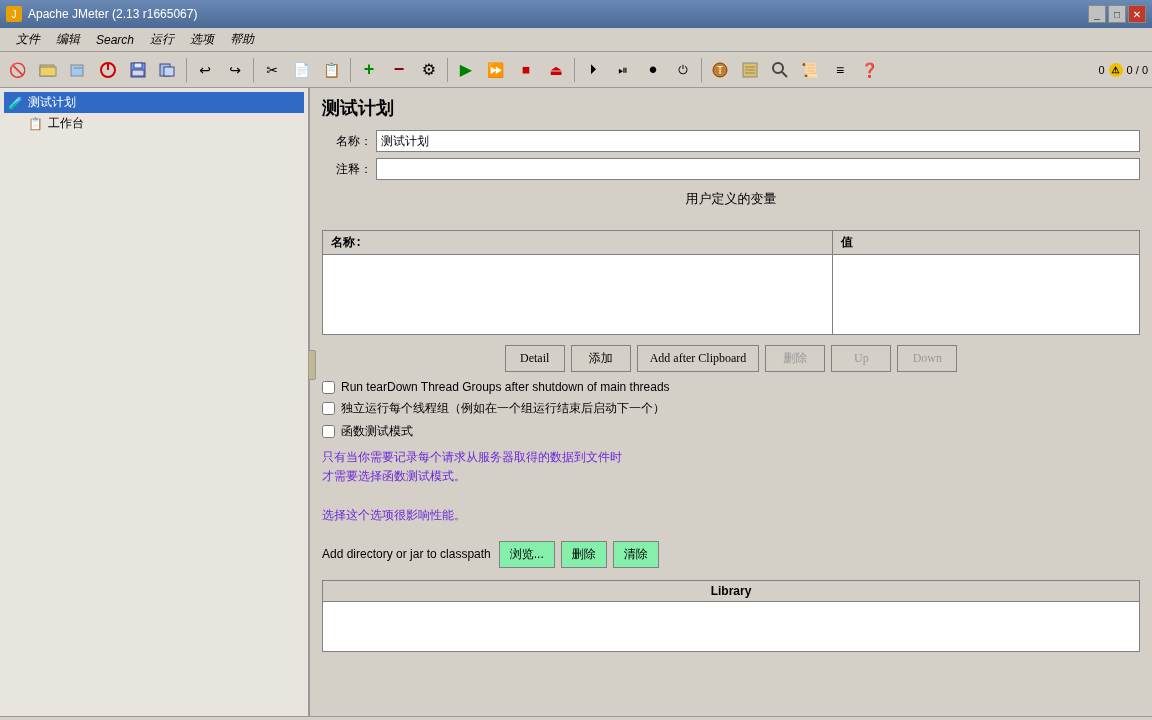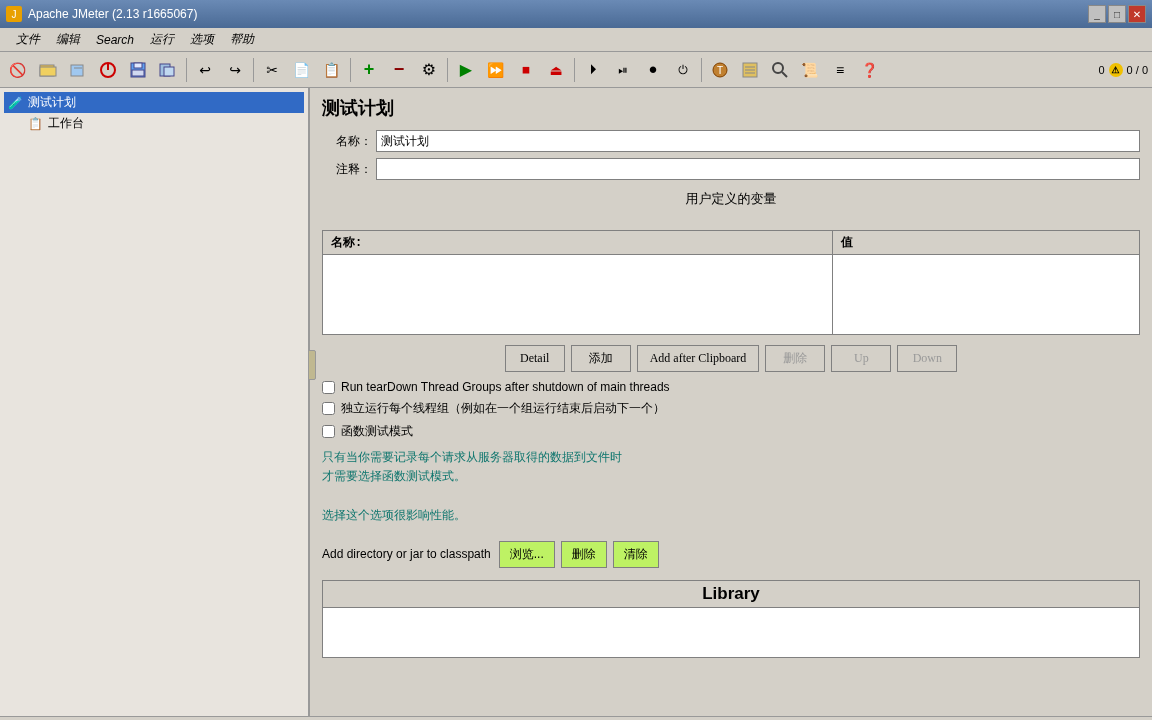--- a/index.html
+++ b/index.html
@@ -228,55 +228,55 @@
     }
     .checkbox-row input[type=checkbox] {
       width: 13px; height: 13px;
     }
 
     
     .info-text {
       font-size: 12px;
       margin: 8px 0;
       line-height: 1.6;
-      color: #0f766e;
+      color: #6d28d9;
     }
 
     
     #classpath-section {
       margin-top: 16px;
     }
     #classpath-label {
       font-size: 12px;
       margin-bottom: 6px;
     }
     .classpath-buttons {
       display: flex;
       gap: 6px;
       margin-bottom: 6px;
     }
     .classpath-btn {
       padding: 4px 10px;
-      background: #bef264;
+      background: #86efac;
       border: 1px solid #808080;
       cursor: pointer;
       font-size: 12px;
     }
 
     #library-table {
       width: 100%;
       border-collapse: collapse;
       background: white;
       border: 1px solid #808080;
     }
     #library-table th {
       background: #d4d0c8;
       border: 1px solid #808080;
       padding: 3px 8px;
-      font-size: 17px;
+      font-size: 12px;
       text-align: center;
     }
     #library-table td {
       height: 50px;
       border: 1px solid #808080;
     }
 
     
     #status-bar {
       height: 4px;

